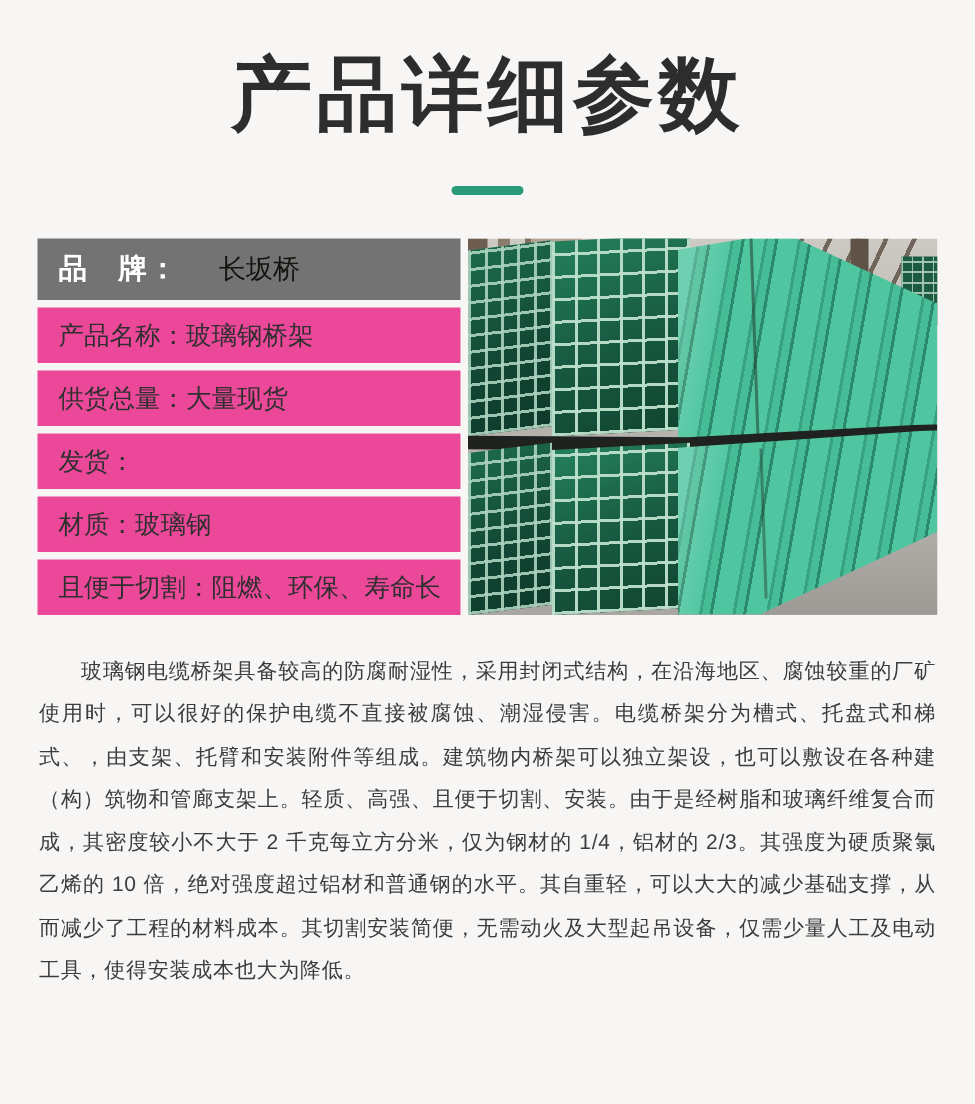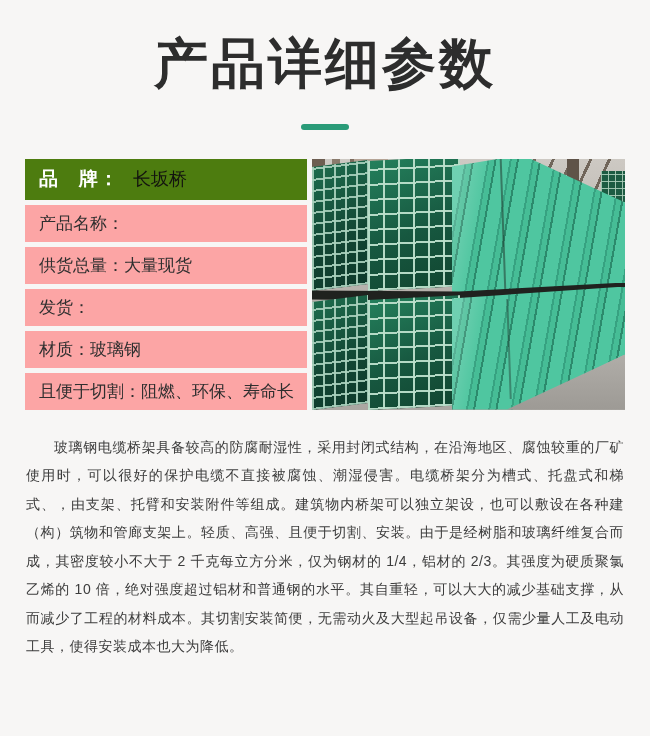--- a/index.html
+++ b/index.html
@@ -27,27 +27,27 @@
   
   .content-row {
     display: flex; gap: 5px;
     padding: 0 25px; margin-top: 29px;
     height: 251px;
   }
   .spec-table {
     width: 282px; display: flex; flex-direction: column; gap: 5px;
   }
   .spec-row {
-    background: #fca5a5; height: 37px; flex: 0 0 37px;
+    background: #ec4899; height: 37px; flex: 0 0 37px;
     display: flex; align-items: center;
     padding-left: 14px; font-size: 17px; color: #2f2f2f;
     white-space: nowrap;
   }
   .spec-row.brand {
-    background: #4d7c0f; height: 41px; flex: 0 0 41px;
+    background: #737373; height: 41px; flex: 0 0 41px; gap: 13px;
   }
   .spec-row.brand .spec-label {
     color: #ffffff; font-weight: 700; font-size: 19px; letter-spacing: 1px;
   }
   .spec-row.brand .spec-value { color: #13130f; font-size: 18px; margin-left: 14px; }
   .spec-label { color: #2f2f2f; }
   .spec-value { color: #2f2f2f; }
 
   
   .photo {
@@ -145,20 +145,21 @@
 
   <div class="content-row">
 
     <div class="spec-table">
       <div class="spec-row brand">
         <span class="spec-label">品　牌：</span>
         <span class="spec-value">长坂桥</span>
       </div>
       <div class="spec-row">
         <span class="spec-label">产品名称：</span>
+        <span class="spec-value">玻璃钢桥架</span>
       </div>
       <div class="spec-row">
         <span class="spec-label">供货总量：</span>
         <span class="spec-value">大量现货</span>
       </div>
       <div class="spec-row">
         <span class="spec-label">发货：</span>
       </div>
       <div class="spec-row">
         <span class="spec-label">材质：</span>

